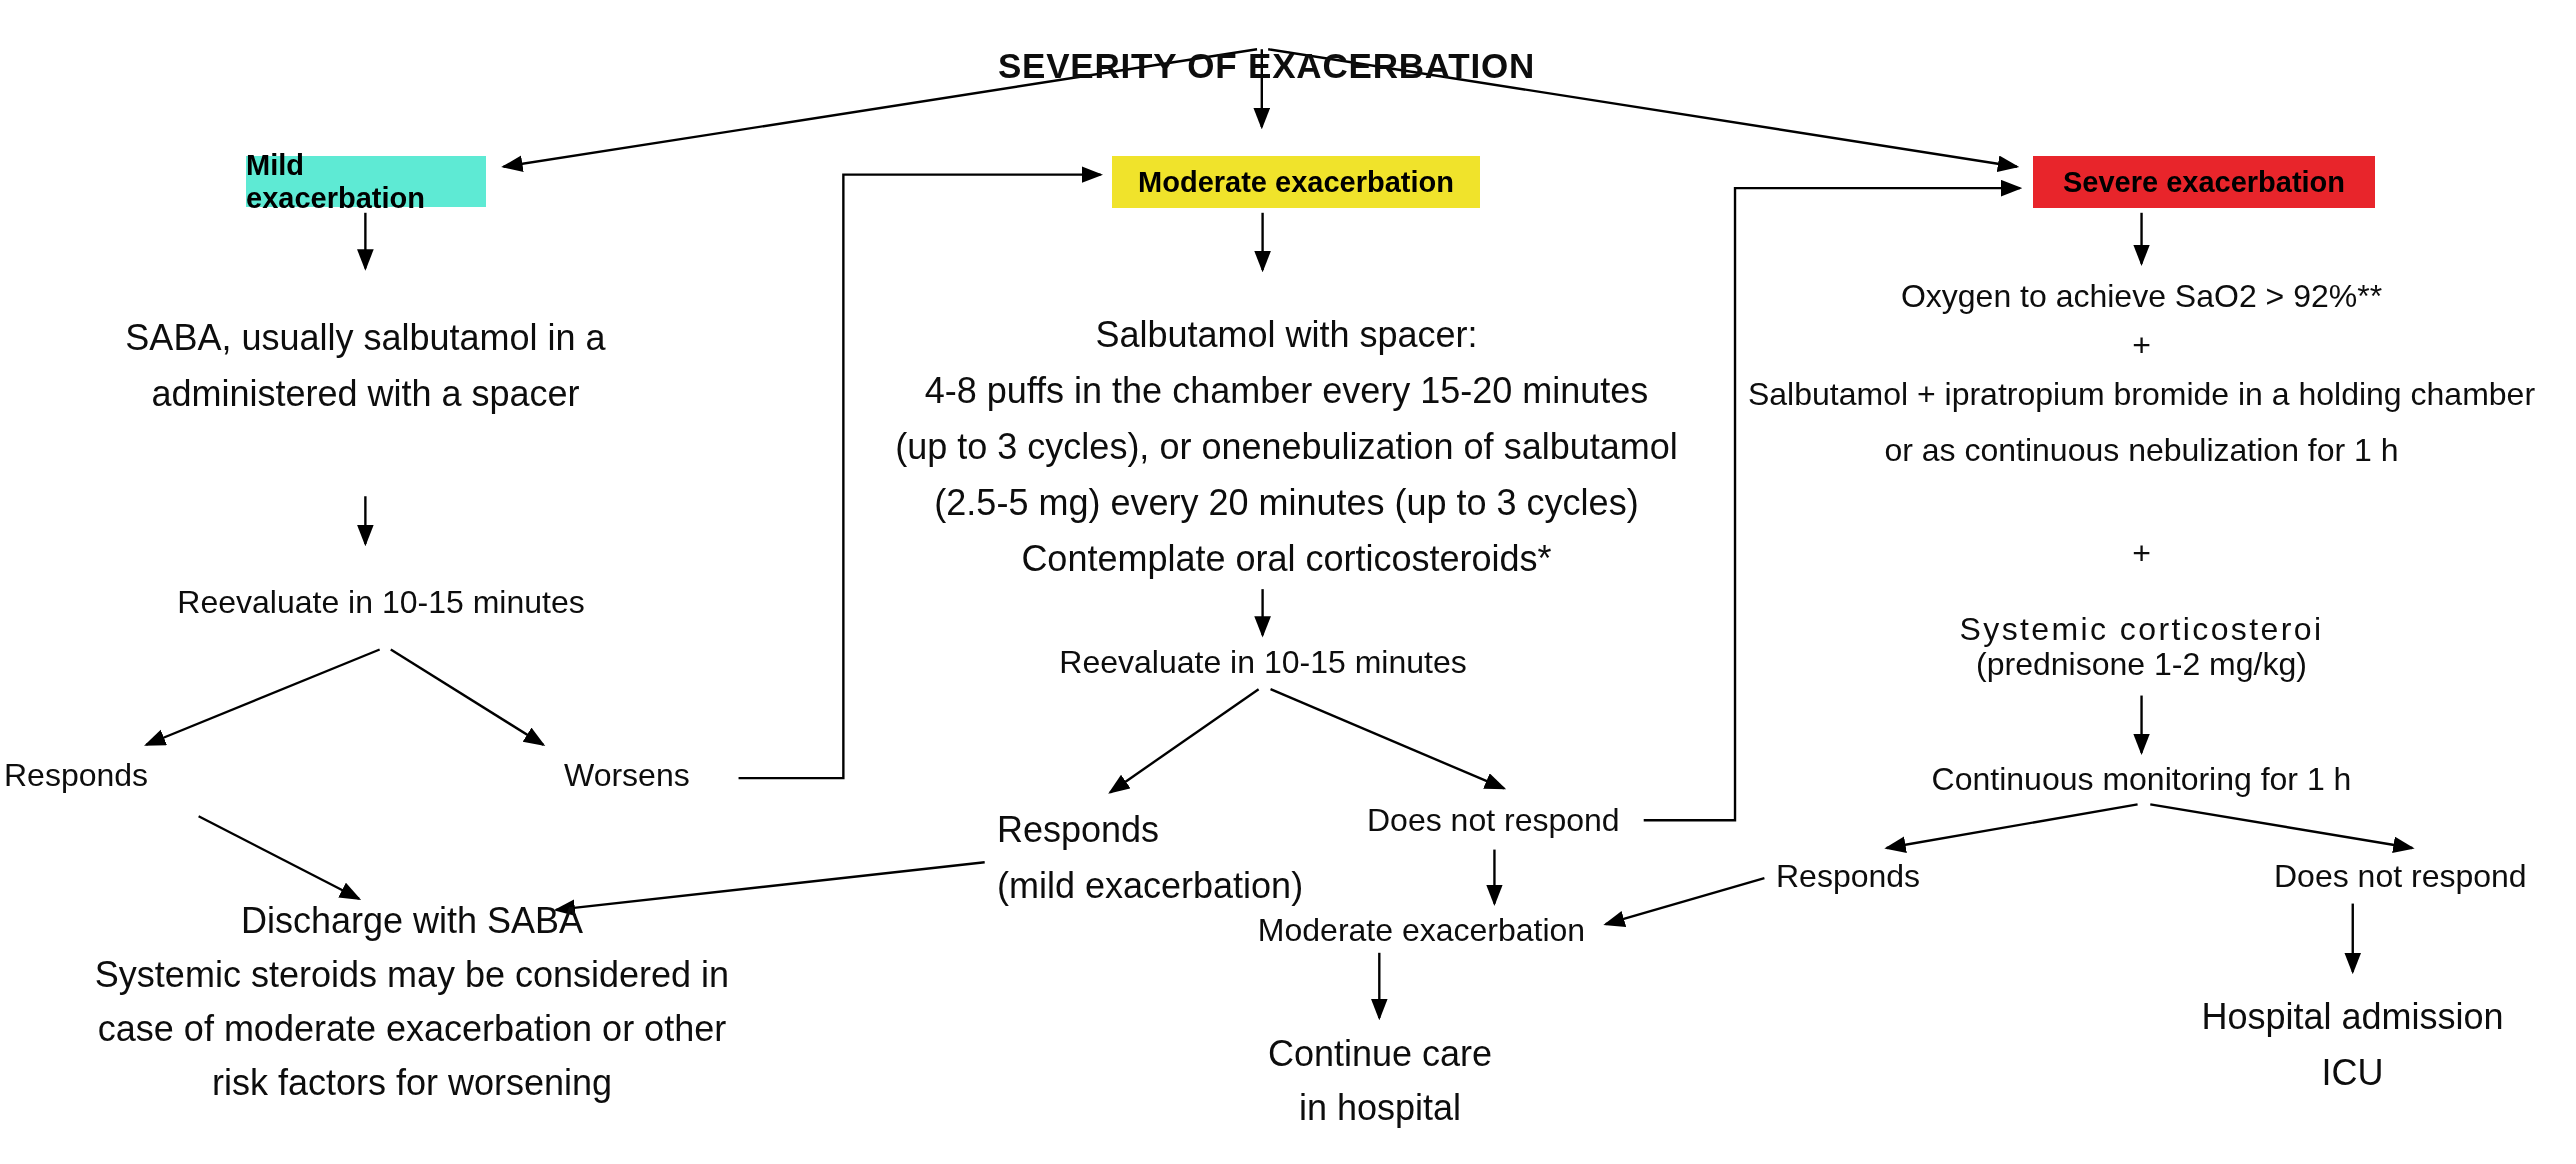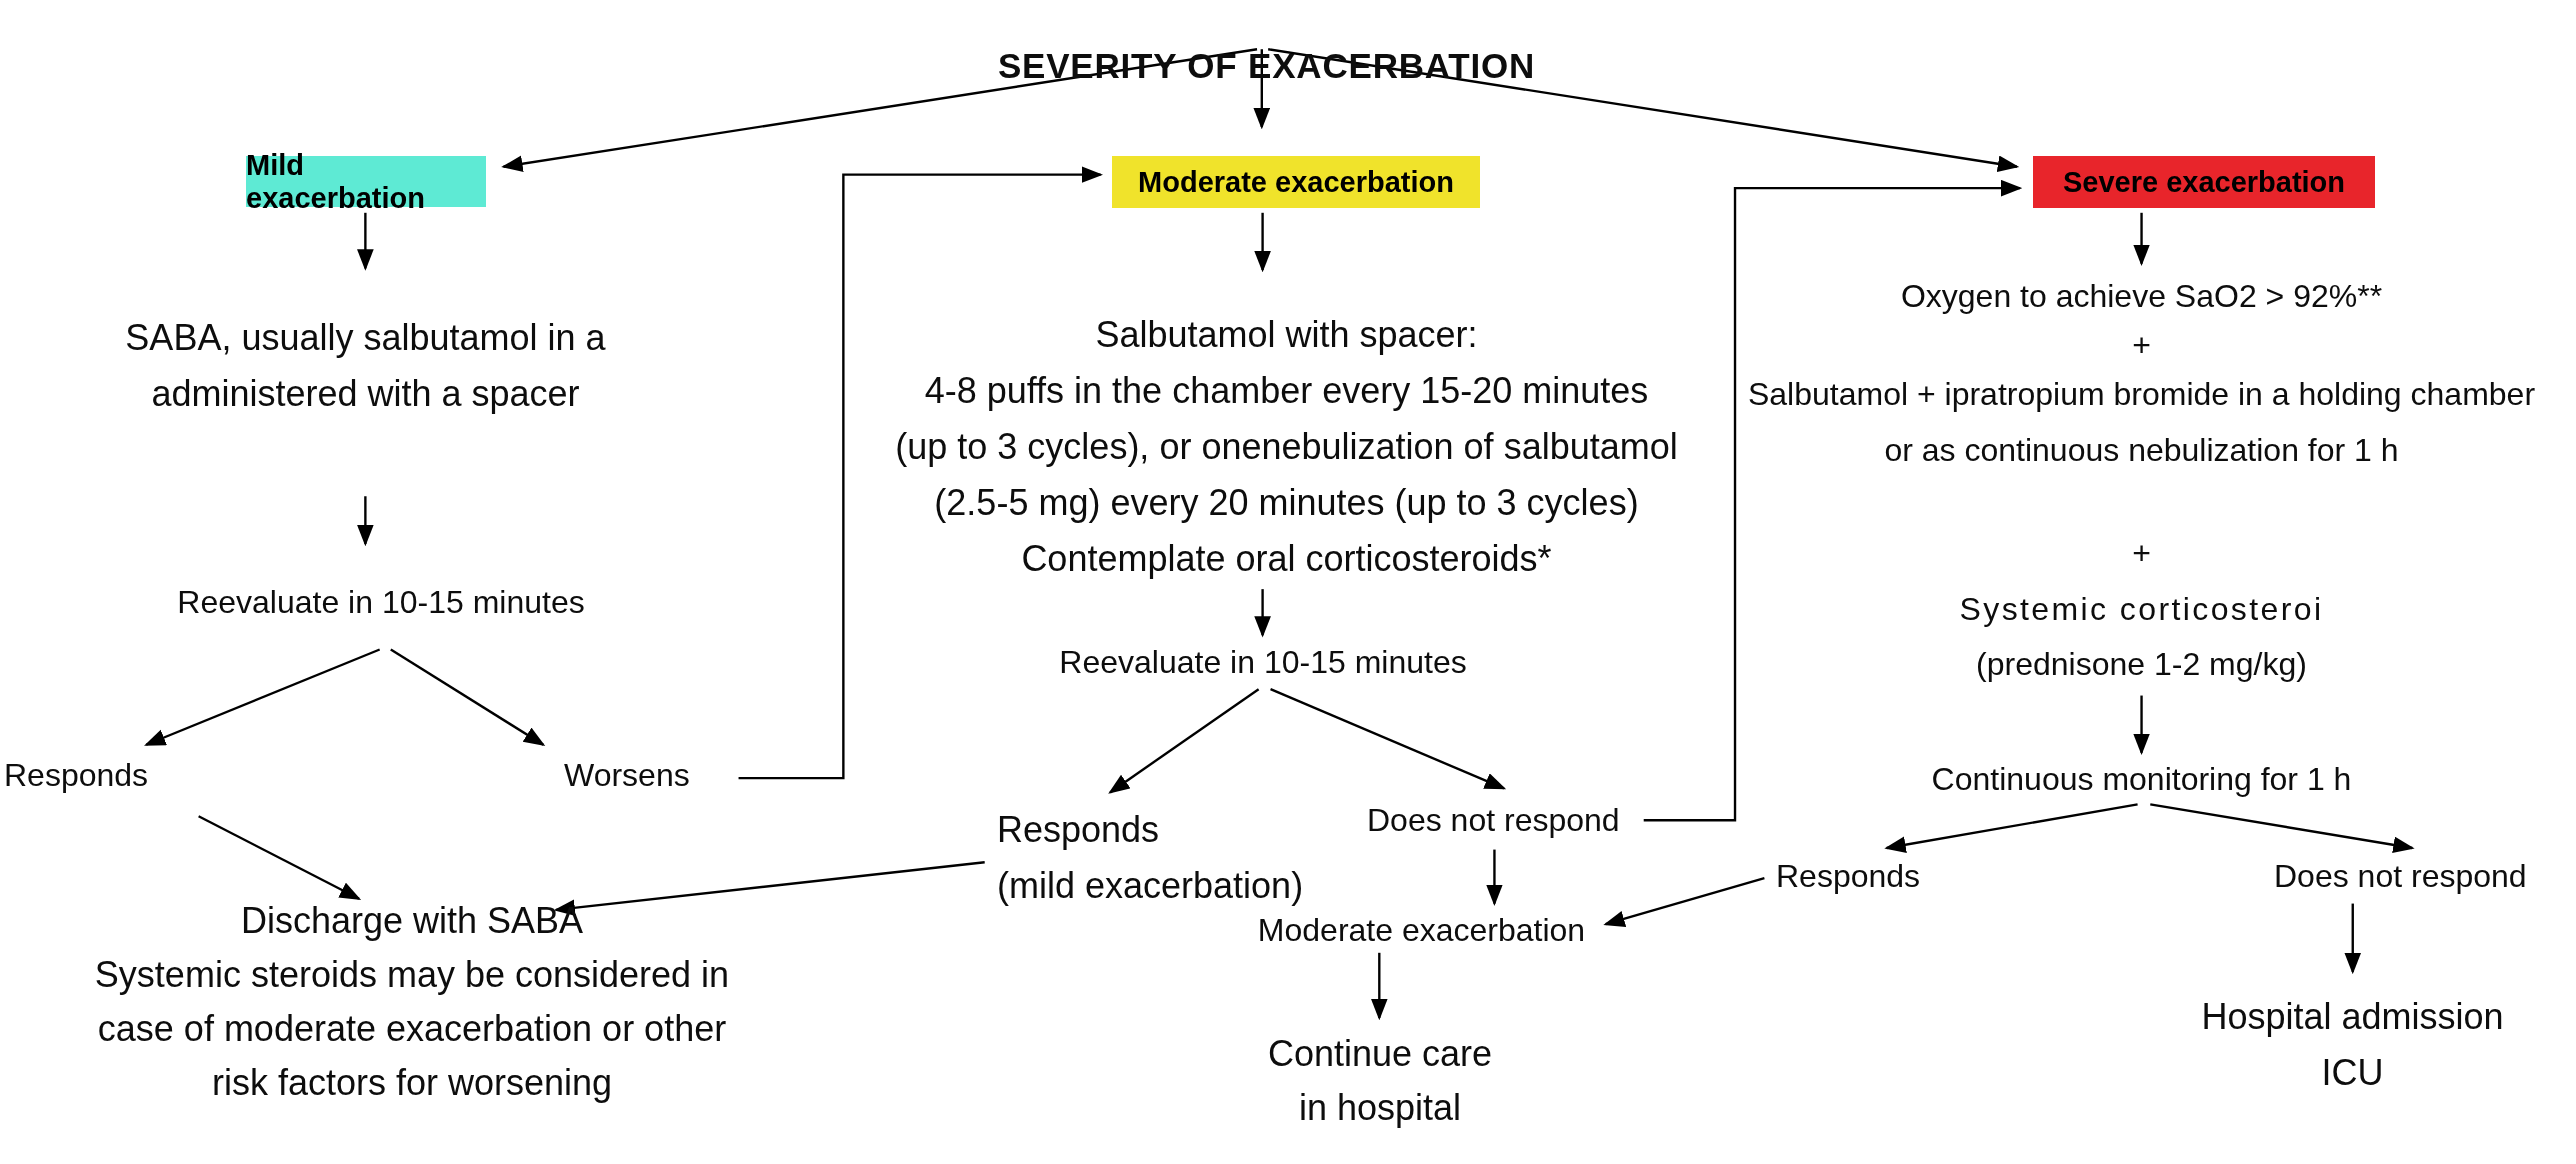--- a/index.html
+++ b/index.html
@@ -96,21 +96,21 @@
 <div class="block center" style="left:1221px;top:1027px;width:318px;line-height:54px">
   <div>Continue care</div>
   <div>in hospital</div>
 </div>
 
 <div class="sline" style="top:278px">Oxygen to achieve SaO2 &gt; 92%**</div>
 <div class="sline" style="top:327px">+</div>
 <div class="sline" style="top:376px">Salbutamol + ipratropium bromide in a holding chamber</div>
 <div class="sline" style="top:432px">or as continuous nebulization for 1 h</div>
 <div class="sline" style="top:535px">+</div>
-<div class="sline" style="top:591px;letter-spacing:2.4px">Systemic corticosteroi</div>
+<div class="sline" style="top:611px;letter-spacing:2.4px">Systemic corticosteroi</div>
 <div class="sline" style="top:646px">(prednisone 1-2 mg/kg)</div>
 <div class="sline" style="top:761px">Continuous monitoring for 1 h</div>
 <div class="line" style="left:1776px;top:858px">Responds</div>
 <div class="line" style="left:2274px;top:858px">Does not respond</div>
 <div class="block center" style="left:2154px;top:989px;width:397px">
   <div>Hospital admission</div>
   <div>ICU</div>
 </div>
 
 

